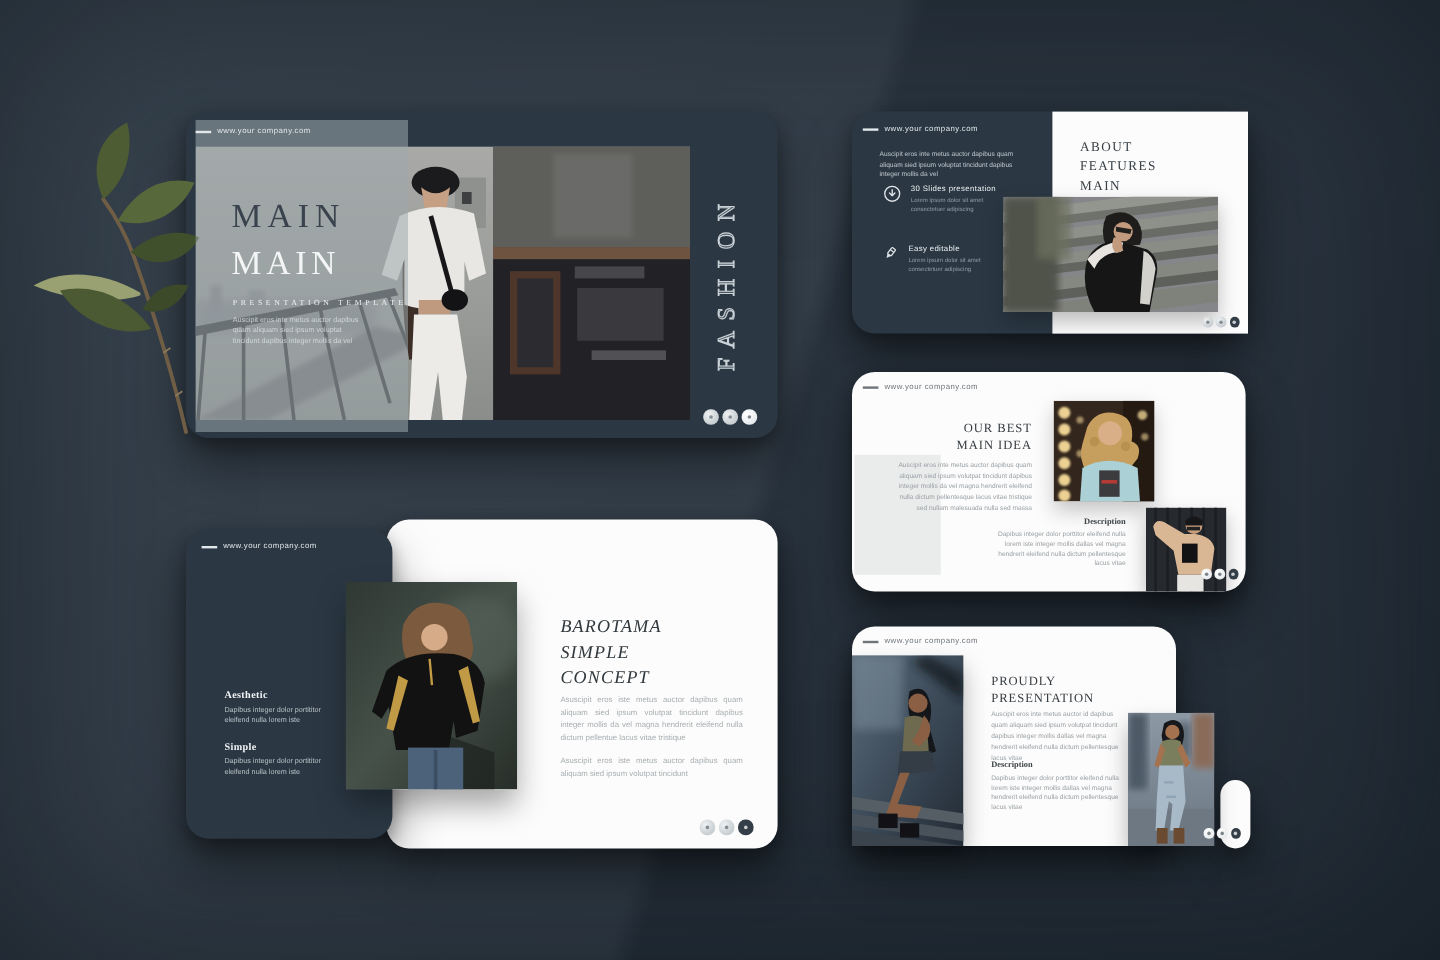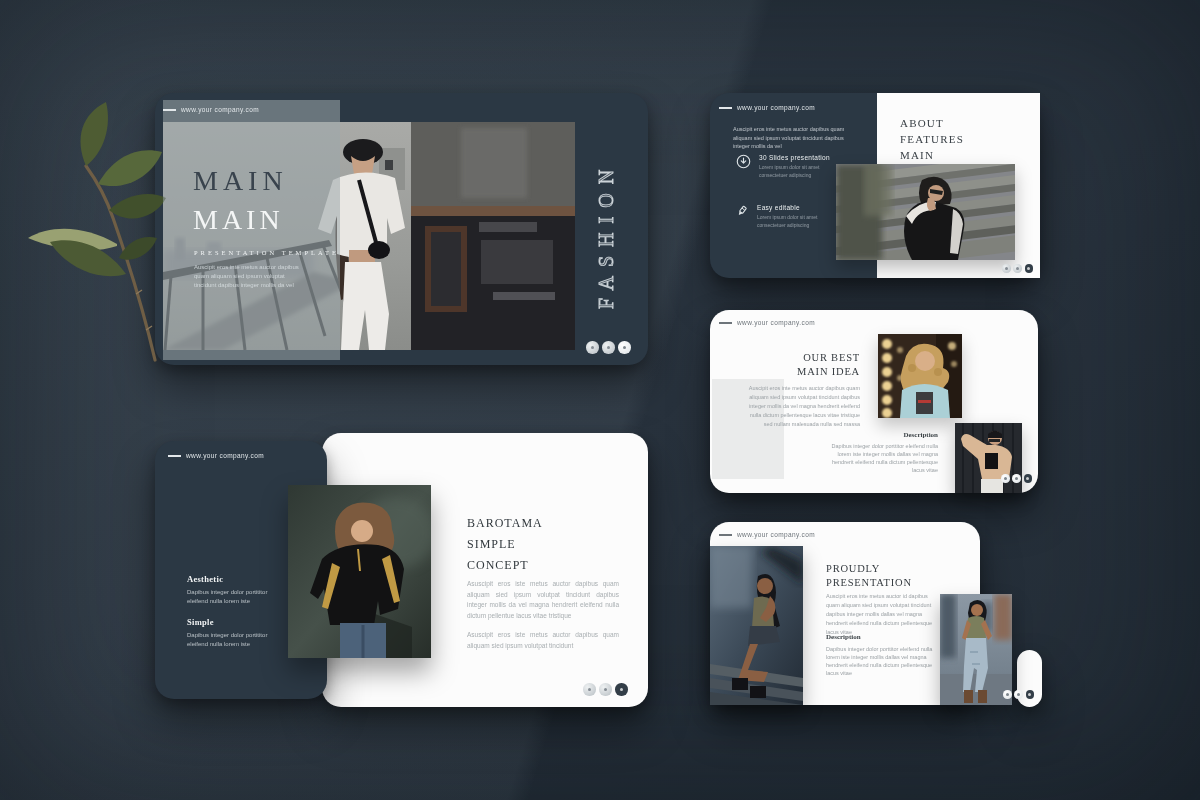--- a/index.html
+++ b/index.html
@@ -121,21 +121,21 @@
   .s5-dark { position:absolute; left:0; top:8px; width:172px; height:258px; background:#2b3844; }
   .s5-site { left:13px; top:19px; }
   .s5-photo { position:absolute; left:133px; top:52px; width:143px; height:173px;
               box-shadow:0 14px 24px rgba(0,0,0,0.35); z-index:5; }
   .s5-sec-title { position:absolute; font-weight:700; font-size:8.5px; color:#f2f4f5; letter-spacing:0.3px; }
   .s5-sec-desc { position:absolute; width:95px; font-size:6px; line-height:8.5px;
                  color:rgba(226,232,235,0.75); }
   .s5-sec1-t { left:32px; top:141px; } .s5-sec1-d { left:32px; top:155px; }
   .s5-sec2-t { left:32px; top:184px; } .s5-sec2-d { left:32px; top:198px; }
   .s5-title { position:absolute; left:312px; top:80px; font-weight:400;
-              font-size:12px; line-height:21px; letter-spacing:1px; color:#31383d; }
+              font-size:15px; line-height:21px; letter-spacing:1px; color:#31383d;font-style:italic; }
   .s5-body { position:absolute; left:312px; width:152px; text-align:justify;
              font-size:6.5px; line-height:10.5px; color:#a8aeb1; }
   .s5-body1 { top:146px; } .s5-body2 { top:197px; }
   .s5-dots { left:428px; top:250px; }
 
   .plant { position:absolute; left:14px; top:96px; width:166px; height:270px; z-index:2; }
 </style>
 </head>
 <body>
 

